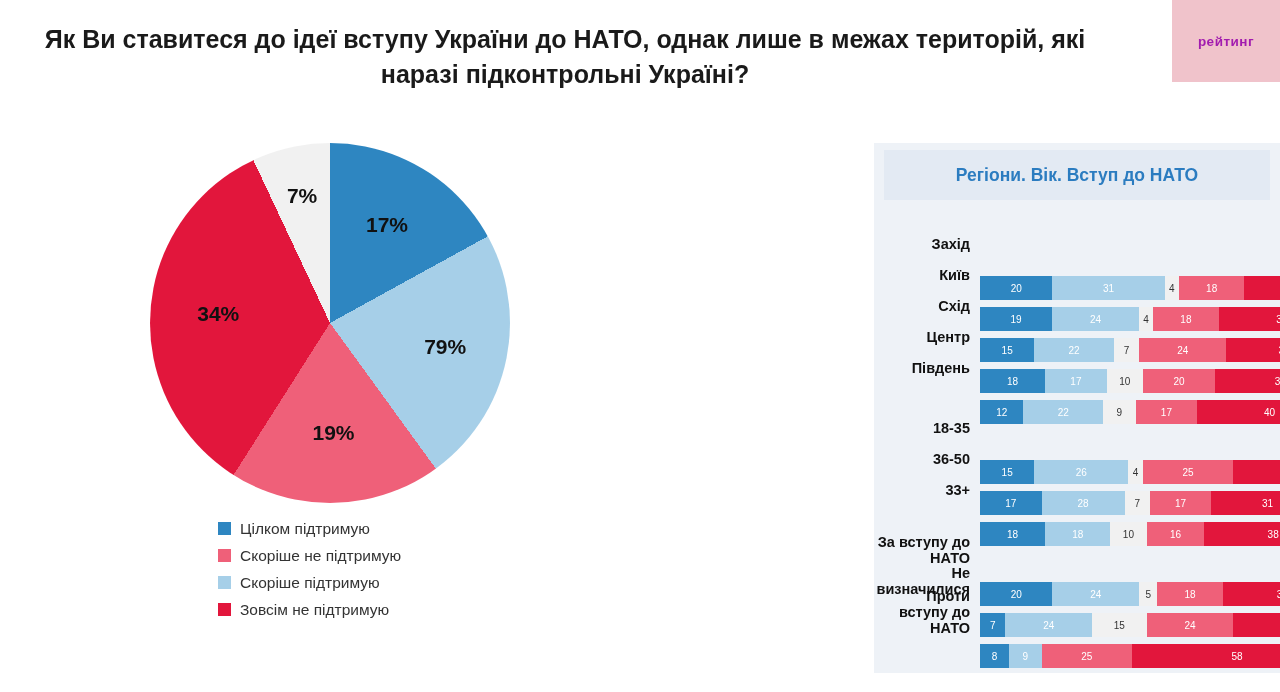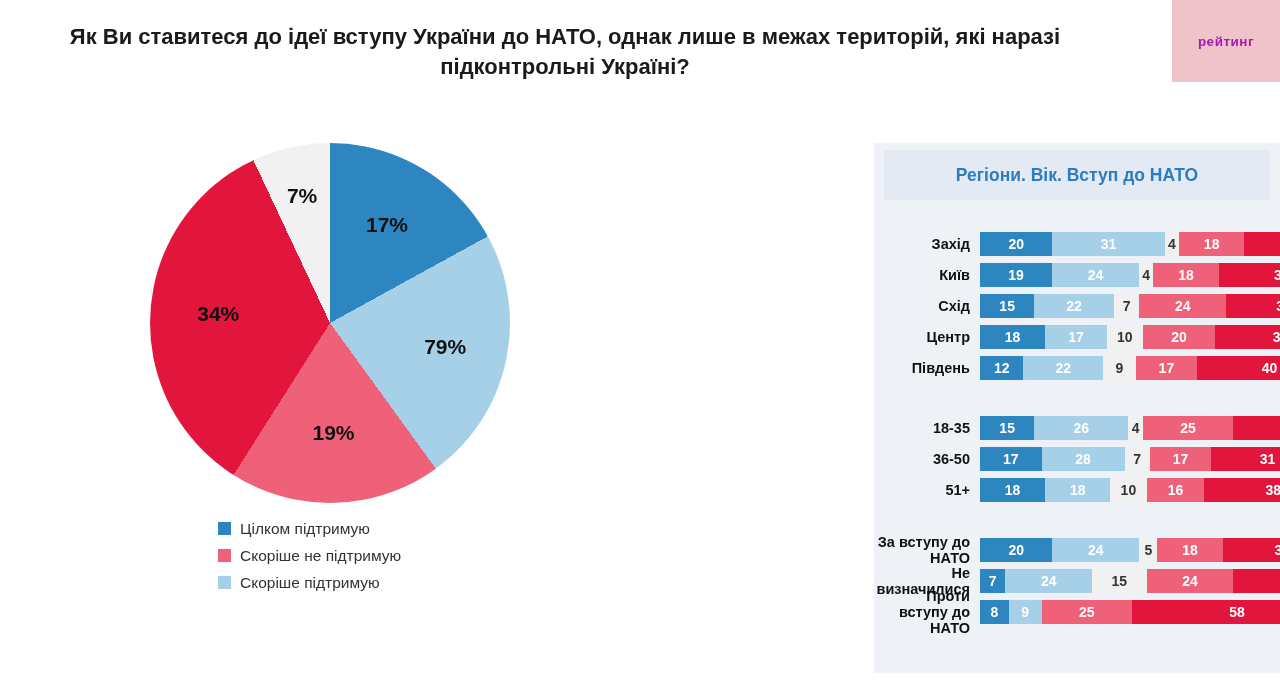--- a/index.html
+++ b/index.html
@@ -11,21 +11,21 @@
     color:#222;
     position:relative;
     overflow:hidden;
   }
   
   #title {
     position:absolute;
     left:20px; top:22px;
     width:1090px;
     text-align:center;
-    font-size:22px;
+    font-size:25px;
     font-weight:bold;
     color:#1a1a1a;
     line-height:1.38;
   }
   #logo-box {
     position:absolute;
     right:0; top:0;
     width:108px; height:82px;
     background:#f0c3cb;
     display:flex;
@@ -116,24 +116,25 @@
   .bar-track {
     height:24px;
     display:flex;
     flex:0 0 auto;
   }
   .seg {
     height:24px;
     display:flex;
     align-items:center;
     justify-content:center;
-    font-size:14px;
-    font-weight:bold;
+    font-size:10px;
+    font-weight:normal;
     color:#ffffff;
     overflow:hidden;
+    margin-top:44px;
   }
   .seg.light { color:#333333; }
 </style>
 </head>
 <body>
 
 <div id="title">Як Ви ставитеся до ідеї вступу України до НАТО, однак лише в межах територій, які наразі підконтрольні Україні?</div>
 <div id="logo-box">
   <span id="logo-text">рейтинг</span>
 </div>
@@ -153,20 +154,24 @@
       <span class="legend-label">Цілком підтримую</span>
     </div>
     <div class="legend-row">
       <span class="legend-swatch" style="background: rgb(239, 96, 121);"></span>
       <span class="legend-label">Скоріше не підтримую</span>
     </div>
     <div class="legend-row">
       <span class="legend-swatch" style="background: rgb(166, 207, 232);"></span>
       <span class="legend-label">Скоріше підтримую</span>
     </div>
+    <div class="legend-row">
+      <span class="legend-swatch" style="background: rgb(226, 22, 60);"></span>
+      <span class="legend-label">Зовсім не підтримую</span>
+    </div>
   </div>
 
 <div id="right-panel"></div>
 <div id="panel-title">Регіони. Вік. Вступ до НАТО</div>
 <div id="bars-container">
     <div class="bar-row" style="top: 232px;">
       <div class="bar-cat">Захід</div>
       <div class="bar-track">
         <div class="seg" style="width: 72.4px; background: rgb(46, 134, 193);">20</div>
         <div class="seg" style="width: 112.22px; background: rgb(166, 207, 232);">31</div>
@@ -229,21 +234,21 @@
       <div class="bar-cat">36-50</div>
       <div class="bar-track">
         <div class="seg" style="width: 61.54px; background: rgb(46, 134, 193);">17</div>
         <div class="seg" style="width: 83px; background: rgb(166, 207, 232);">28</div>
         <div class="seg light" style="width: 25.34px; background: rgb(241, 241, 241);">7</div>
         <div class="seg" style="width: 61.54px; background: rgb(239, 96, 121);">17</div>
         <div class="seg" style="width: 112.22px; background: rgb(226, 22, 60);">31</div>
       </div>
     </div>
     <div class="bar-row" style="top: 478px;">
-      <div class="bar-cat">51+</div>
+      <div class="bar-cat">33+</div>
       <div class="bar-track">
         <div class="seg" style="width: 65.16px; background: rgb(46, 134, 193);">18</div>
         <div class="seg" style="width: 65.16px; background: rgb(166, 207, 232);">18</div>
         <div class="seg light" style="width: 36.2px; background: rgb(241, 241, 241);">10</div>
         <div class="seg" style="width: 57.92px; background: rgb(239, 96, 121);">16</div>
         <div class="seg" style="width: 137.56px; background: rgb(226, 22, 60);">38</div>
       </div>
     </div>
     <div class="bar-row" style="top: 538px;">
       <div class="bar-cat">За вступу до НАТО</div>

